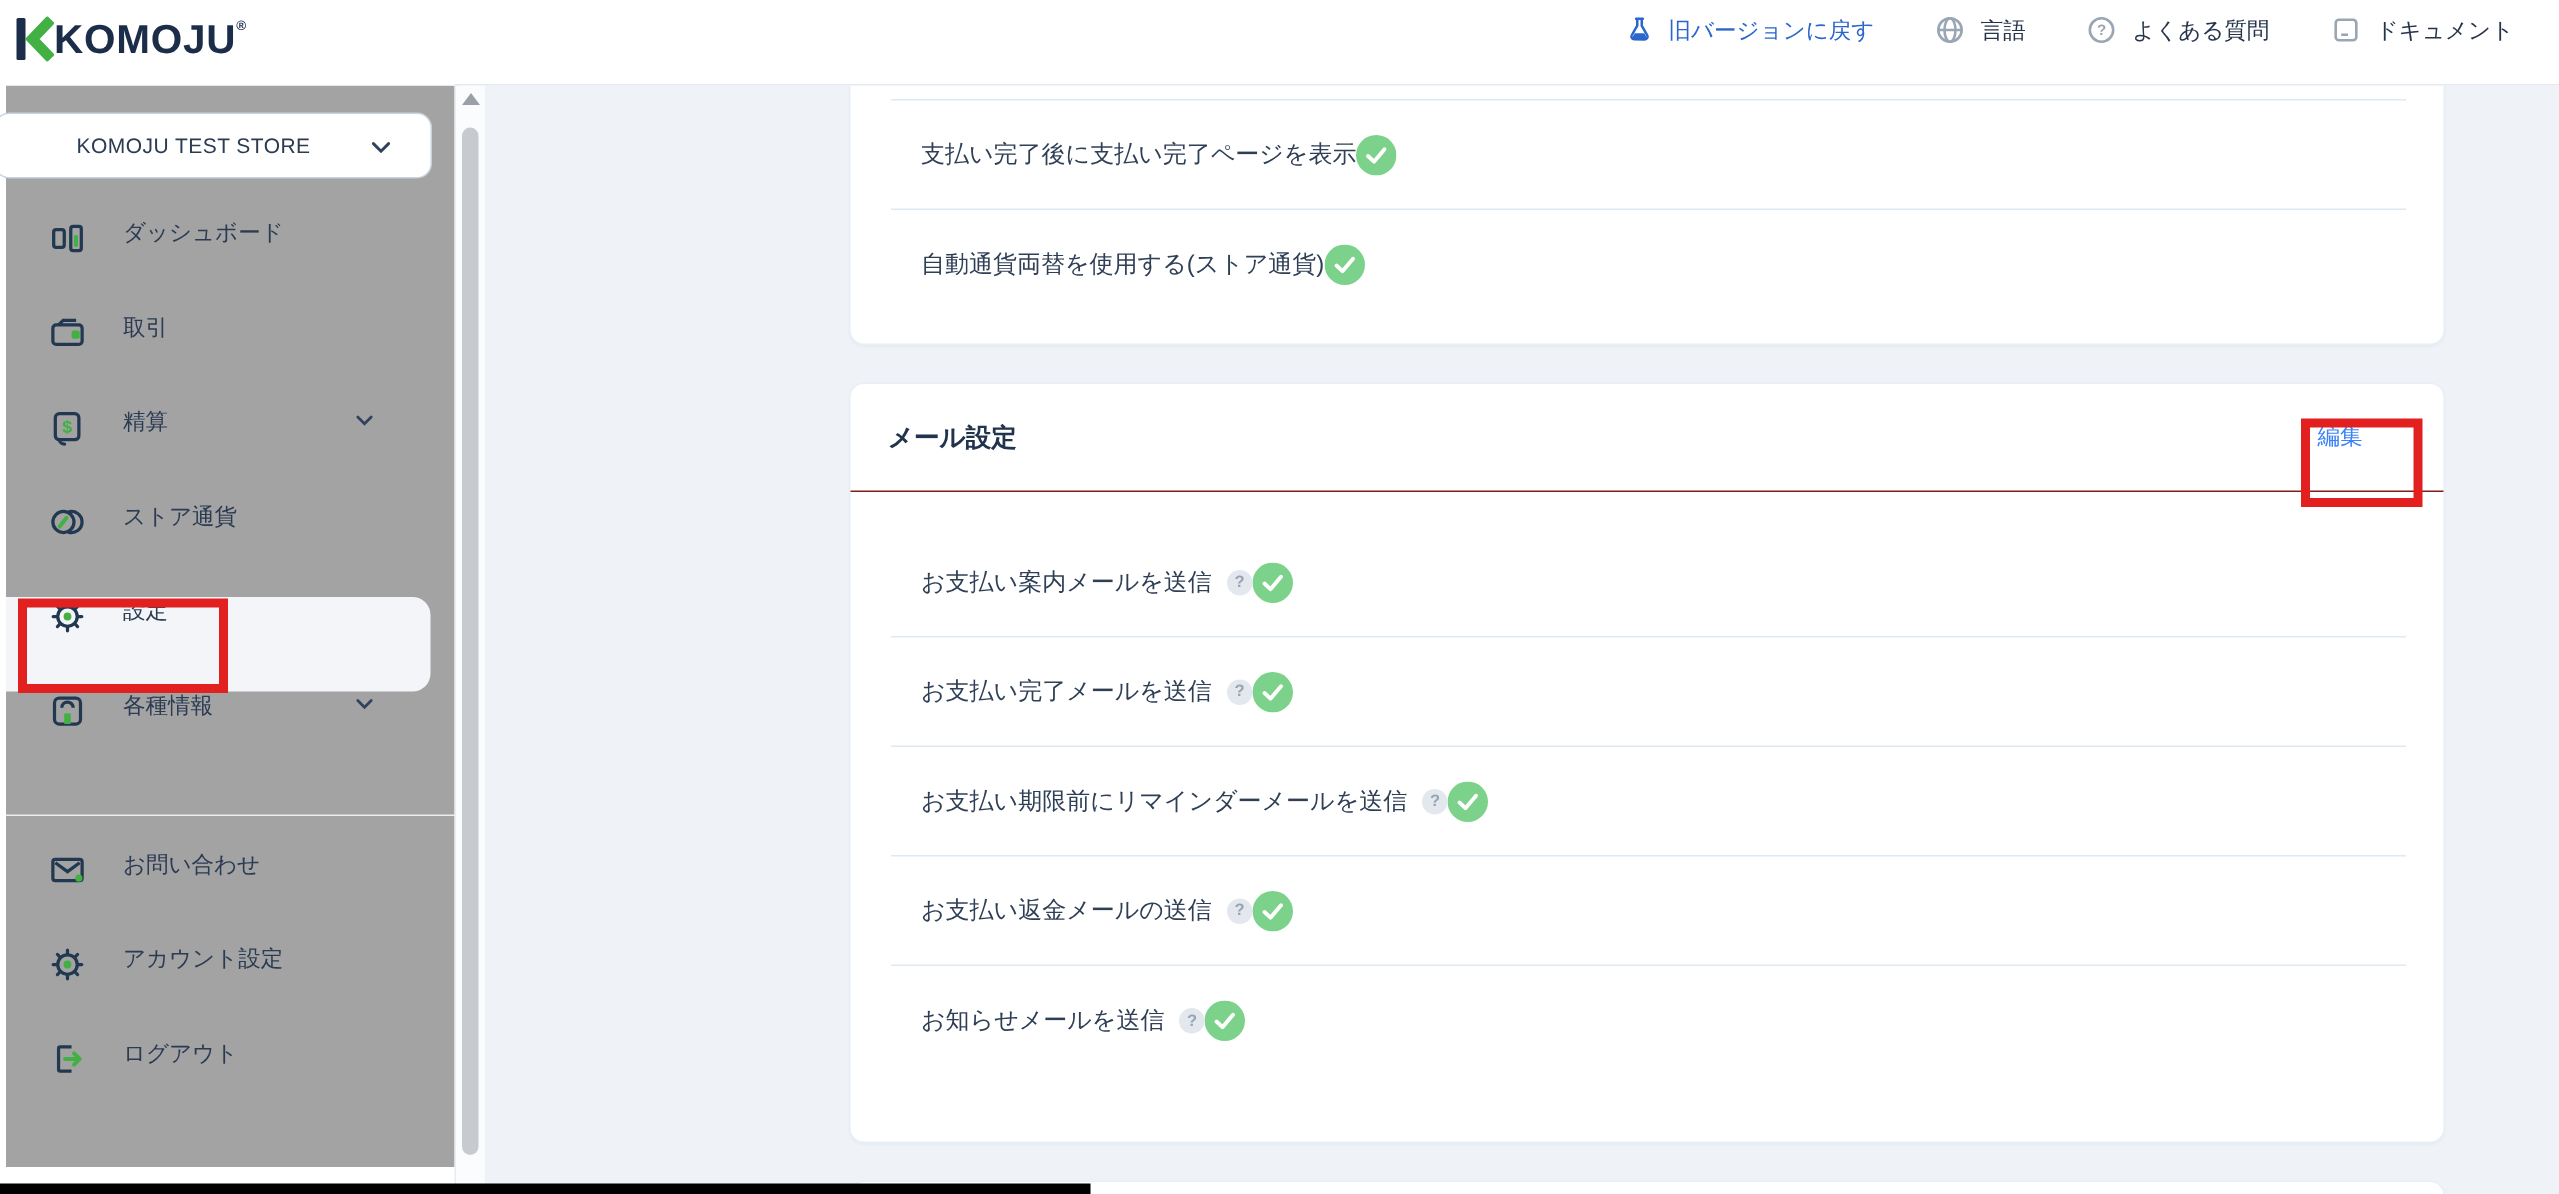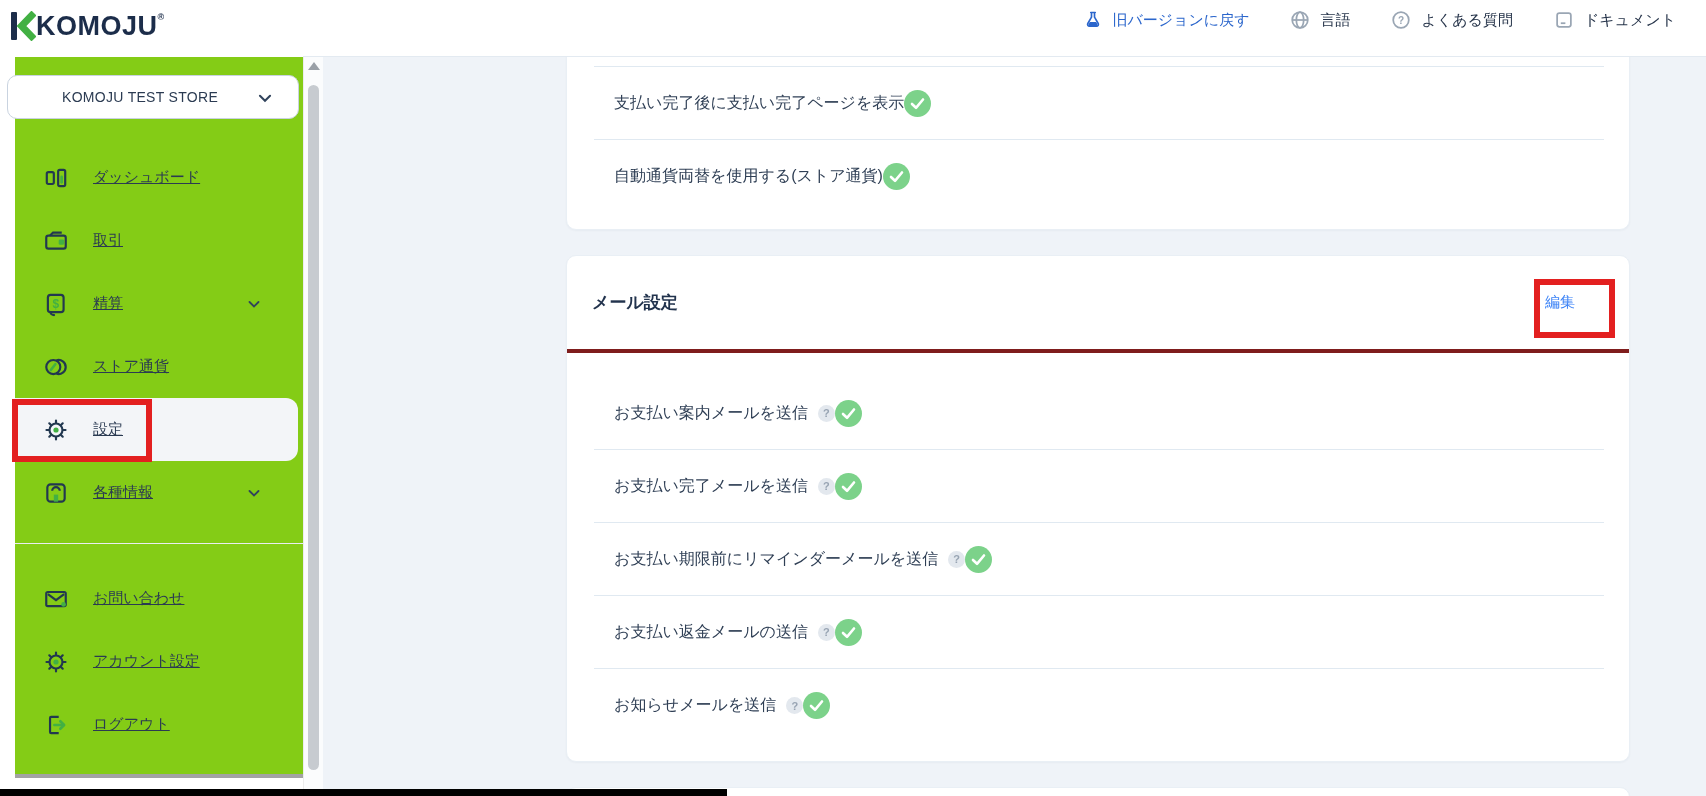--- a/index.html
+++ b/index.html
@@ -11,28 +11,28 @@
   .header-border { position:absolute; left:303px; top:56px; width:1403px; height:1px; background:#e3eaf1; z-index:21; }
   .logo { position:absolute; left:10px; top:11px; display:flex; align-items:flex-start; }
   .logo-rest { font-size:27px; font-weight:800; color:#1c2d4a; letter-spacing:0.5px; line-height:30px; }
   .logo-reg { font-size:9px; font-weight:700; color:#1c2d4a; margin-top:1px; }
   .header-right { position:absolute; right:30px; top:0; height:40px; display:flex; align-items:center; gap:40px; }
   .header-item { display:flex; align-items:center; gap:9px; font-size:15px; color:#26344a; cursor:pointer; white-space:nowrap; }
   .header-item.accent { color:#2b66cc; }
   .hicon { display:flex; align-items:center; }
 
   
-  .sidebar { position:absolute; left:15px; top:57px; width:303px; height:721px; background:#84cc16; border-bottom:4px solid #a3a3a3; z-index:5; }
+  .sidebar { position:absolute; left:4px; top:57px; width:303px; height:721px; background:#a3a3a3; border-bottom:1px solid #a3a3a3; z-index:5; }
   .store-box { position:absolute; left:-8px; top:18px; width:292px; height:44px; border:1px solid #c9d3e0; border-radius:10px; background:#fff; display:flex; align-items:center; padding-left:54px; cursor:pointer; }
   .store-label { font-size:14px; color:#2b3b52; letter-spacing:0.3px; }
   .store-chevron { position:absolute; right:24px; top:13px; }
   .side-list { position:absolute; left:0; width:303px; }
   .side-nav { top:89px; }
   .side-footer { top:510px; }
-  .side-item { width:283px; height:63px; display:flex; align-items:center; padding-left:28px; gap:24px; font-size:15px; color:#2b3b52; cursor:pointer; border-radius:0 12px 12px 0;text-decoration:underline; }
+  .side-item { width:283px; height:63px; display:flex; padding-left:28px; gap:24px; font-size:15px; color:#2b3b52; cursor:pointer; border-radius:0 12px 12px 0; }
   .side-item.selected { background:#f3f5f8; }
   .side-item .icon { width:26px; height:26px; display:flex; align-items:center; justify-content:center; }
   .side-chevron { margin-left:auto; margin-right:36px; display:flex; }
   .side-divider { position:absolute; left:0; top:486px; width:303px; height:1px; background:#e9edf2; }
 
   
   .scrollbar { position:absolute; left:303px; top:57px; width:20px; height:739px; background:#fbfcfd; border-left:1px solid #ececec; z-index:6; }
   .scroll-up { position:absolute; left:4px; top:5px; width:0; height:0; border-left:6px solid transparent; border-right:6px solid transparent; border-bottom:8px solid #9aa0a7; cursor:pointer; }
   .scroll-thumb { position:absolute; left:4px; top:28px; width:11px; height:685px; background:#c7cbd0; border-radius:6px; cursor:pointer; }
 
@@ -44,21 +44,21 @@
   .card-bottom { top:787px; height:12px; border-radius:10px 10px 0 0; }
   .card-rows { margin:0 25px 0 27px; }
   .rows-pad-top { padding-top:24px; }
   .row-spacer { height:146px; border-bottom:1px solid #e0e9f1; }
   .setting-row { height:73px; display:flex; align-items:center; padding:0 23px 0 20px; border-bottom:1px solid #e0e9f1; }
   .setting-row:last-child { border-bottom:none; }
   .row-label-wrap { display:flex; align-items:center; gap:10px; }
   .row-label { font-size:16px; color:#2f3f55; }
   .help-circle { width:17px; height:17px; border-radius:50%; background:#e3e8ee; color:#98a4b3; font-size:11px; font-weight:700; display:flex; align-items:center; justify-content:center; cursor:pointer; }
   .check { display:flex; }
-  .card-header { height:97px; display:flex; align-items:center; justify-content:space-between; padding:0 54px 0 25px; border-bottom:4px solid #7f1d1d; }
+  .card-header { height:72px; display:flex; align-items:center; justify-content:space-between; padding:0 54px 0 25px; border-bottom:1px solid #7f1d1d; }
   .card-title { font-size:17px; font-weight:700; color:#22334d; }
   .edit-link { font-size:15px; color:#3b82f6; cursor:pointer; }
 
   
   .anno { position:absolute; border:6px solid #e32020; z-index:30; pointer-events:none; }
   .anno-settings { left:12px; top:399px; width:140px; height:63px; }
   .anno-edit { left:1534px; top:279px; width:81px; height:59px; }
   .black-bar { position:absolute; left:0; top:789px; width:727px; height:7px; background:#000; z-index:40; }
 </style>
 </head>

